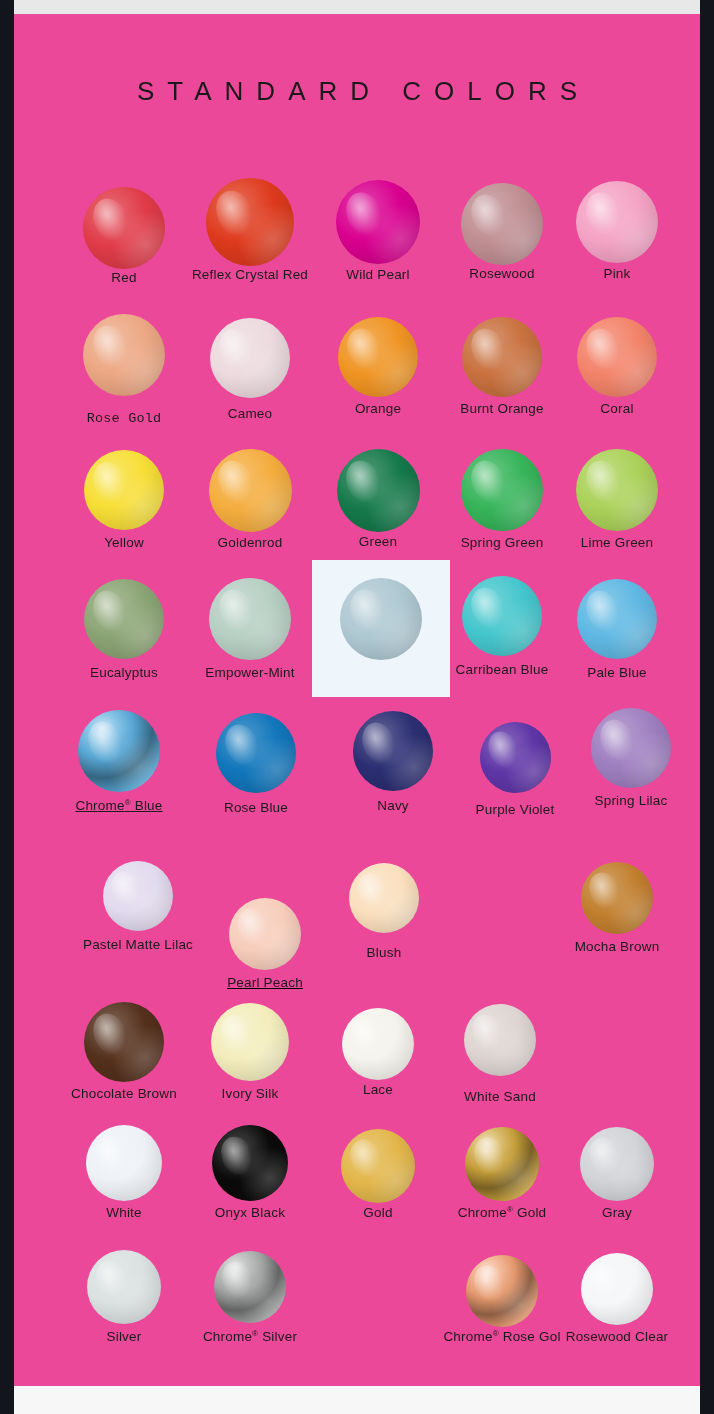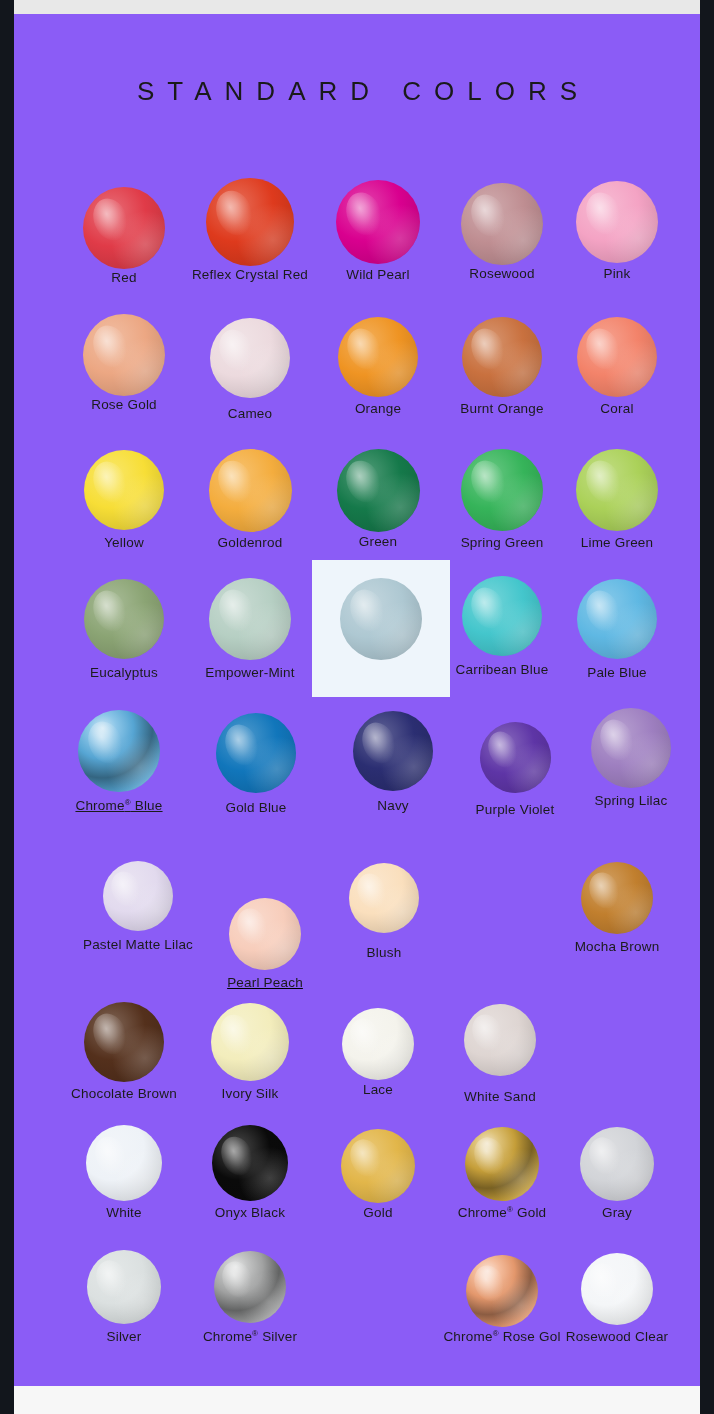--- a/index.html
+++ b/index.html
@@ -40,21 +40,21 @@
     height: 28px;
     background: #f7f7f7;
   }
 
   #sheet {
     position: absolute;
     left: 0;
     top: 14px;
     width: 686px;
     height: 1372px;
-    background: #8b5cf6;
+    background: #ec4899;
   }
 
   #title {
     position: absolute;
     top: 62px;
     left: 0;
     width: 686px;
     text-align: center;
     font-size: 26px;
     font-weight: 400;
@@ -170,21 +170,21 @@
           </div>
           <div class="label" style="margin-top: 3px;">Pink</div>
         </div>
         <div class="swatch" style="left: 20px; top: 168px; width: 180px;">
           <div class="ball-wrap" style="width: 82px; height: 82px;">
             <div class="ball" style="width: 82px; height: 82px; background: radial-gradient(circle at 34% 30%, rgb(241, 190, 163) 0%, rgb(236, 167, 131) 44%, rgb(203, 144, 113) 82%, rgb(175, 124, 97) 100%);">
               <div class="hi" style="left: 10.66px; top: 11.48px; width: 32.8px; height: 42.64px; transform: rotate(-22deg); background: radial-gradient(at 45% 35%, rgba(255, 255, 255, 0.55) 0%, rgba(255, 255, 255, 0.18) 45%, rgba(255, 255, 255, 0) 72%);"></div>
               <div class="hi" style="left: 0px; top: 0px; width: 82px; height: 82px; background: radial-gradient(circle at 76% 70%, rgba(255, 255, 255, 0.22) 0%, rgba(255, 255, 255, 0) 40%);"></div>
             </div>
           </div>
-          <div class="label" style="margin-top: 1px;">Rose Gold</div>
+          <div class="label" style="margin-top: 15px; font-family: Liberation Mono, monospace;">Rose Gold</div>
         </div>
         <div class="swatch" style="left: 146px; top: 172px; width: 180px;">
           <div class="ball-wrap" style="width: 80px; height: 80px;">
             <div class="ball" style="width: 80px; height: 80px; background: radial-gradient(circle at 34% 30%, rgb(241, 228, 231) 0%, rgb(236, 218, 222) 44%, rgb(203, 187, 191) 82%, rgb(175, 161, 164) 100%);">
               <div class="hi" style="left: 10.4px; top: 11.2px; width: 32px; height: 41.6px; transform: rotate(-22deg); background: radial-gradient(at 45% 35%, rgba(255, 255, 255, 0.55) 0%, rgba(255, 255, 255, 0.18) 45%, rgba(255, 255, 255, 0) 72%);"></div>
               <div class="hi" style="left: 0px; top: 0px; width: 80px; height: 80px; background: radial-gradient(circle at 76% 70%, rgba(255, 255, 255, 0.22) 0%, rgba(255, 255, 255, 0) 40%);"></div>
             </div>
           </div>
           <div class="label" style="margin-top: 8px;">Cameo</div>
         </div>
@@ -315,21 +315,21 @@
           </div>
           <div class="label" style="margin-top: 6px; text-decoration: underline;">Chrome<sup>®</sup> Blue</div>
         </div>
         <div class="swatch" style="left: 152px; top: 567px; width: 180px;">
           <div class="ball-wrap" style="width: 80px; height: 80px;">
             <div class="ball" style="width: 80px; height: 80px; background: radial-gradient(circle at 34% 30%, rgb(79, 154, 205) 0%, rgb(17, 118, 187) 44%, rgb(15, 101, 161) 82%, rgb(13, 87, 138) 100%);">
               <div class="hi" style="left: 10.4px; top: 11.2px; width: 32px; height: 41.6px; transform: rotate(-22deg); background: radial-gradient(at 45% 35%, rgba(255, 255, 255, 0.55) 0%, rgba(255, 255, 255, 0.18) 45%, rgba(255, 255, 255, 0) 72%);"></div>
               <div class="hi" style="left: 0px; top: 0px; width: 80px; height: 80px; background: radial-gradient(circle at 76% 70%, rgba(255, 255, 255, 0.22) 0%, rgba(255, 255, 255, 0) 40%);"></div>
             </div>
           </div>
-          <div class="label" style="margin-top: 7px;">Gold Blue</div>
+          <div class="label" style="margin-top: 7px;">Rose Blue</div>
         </div>
         <div class="swatch" style="left: 289px; top: 565px; width: 180px;">
           <div class="ball-wrap" style="width: 80px; height: 80px;">
             <div class="ball" style="width: 80px; height: 80px; background: radial-gradient(circle at 34% 30%, rgb(98, 100, 151) 0%, rgb(43, 46, 114) 44%, rgb(37, 40, 98) 82%, rgb(32, 34, 84) 100%);">
               <div class="hi" style="left: 10.4px; top: 11.2px; width: 32px; height: 41.6px; transform: rotate(-22deg); background: radial-gradient(at 45% 35%, rgba(255, 255, 255, 0.55) 0%, rgba(255, 255, 255, 0.18) 45%, rgba(255, 255, 255, 0) 72%);"></div>
               <div class="hi" style="left: 0px; top: 0px; width: 80px; height: 80px; background: radial-gradient(circle at 76% 70%, rgba(255, 255, 255, 0.22) 0%, rgba(255, 255, 255, 0) 40%);"></div>
             </div>
           </div>
           <div class="label" style="margin-top: 7px;">Navy</div>
         </div>

